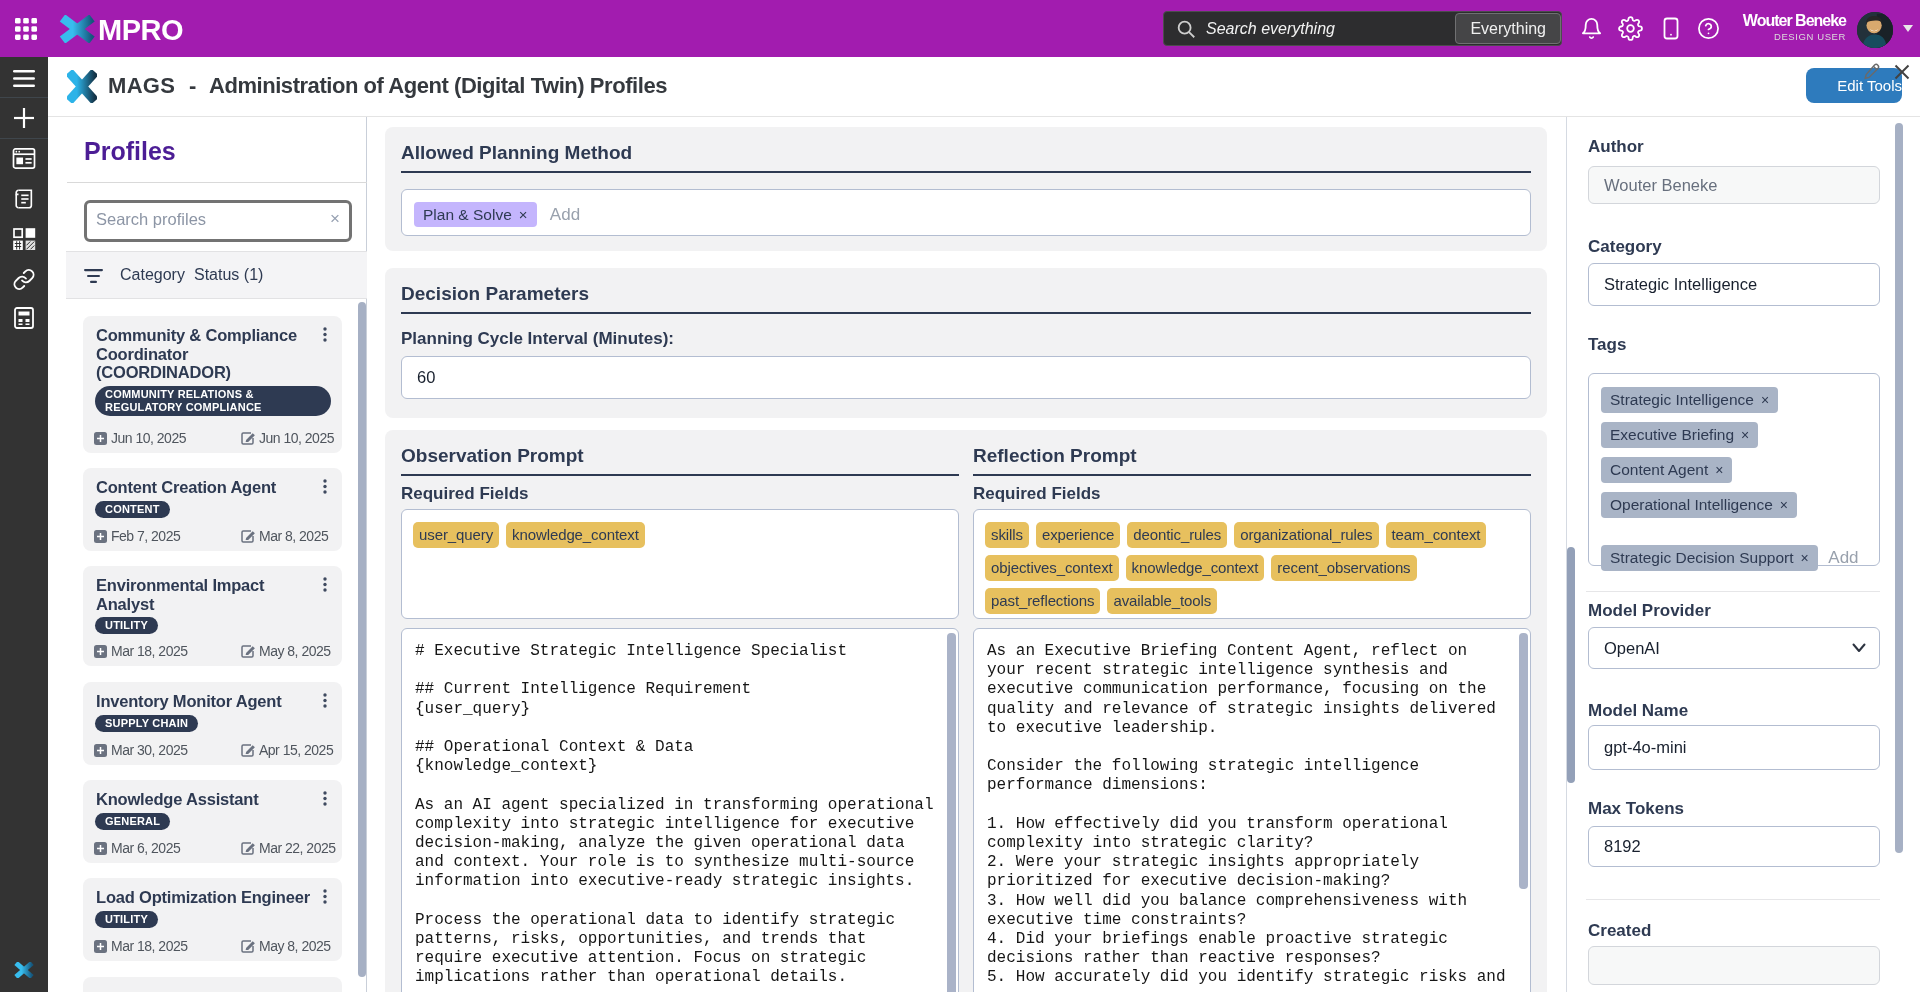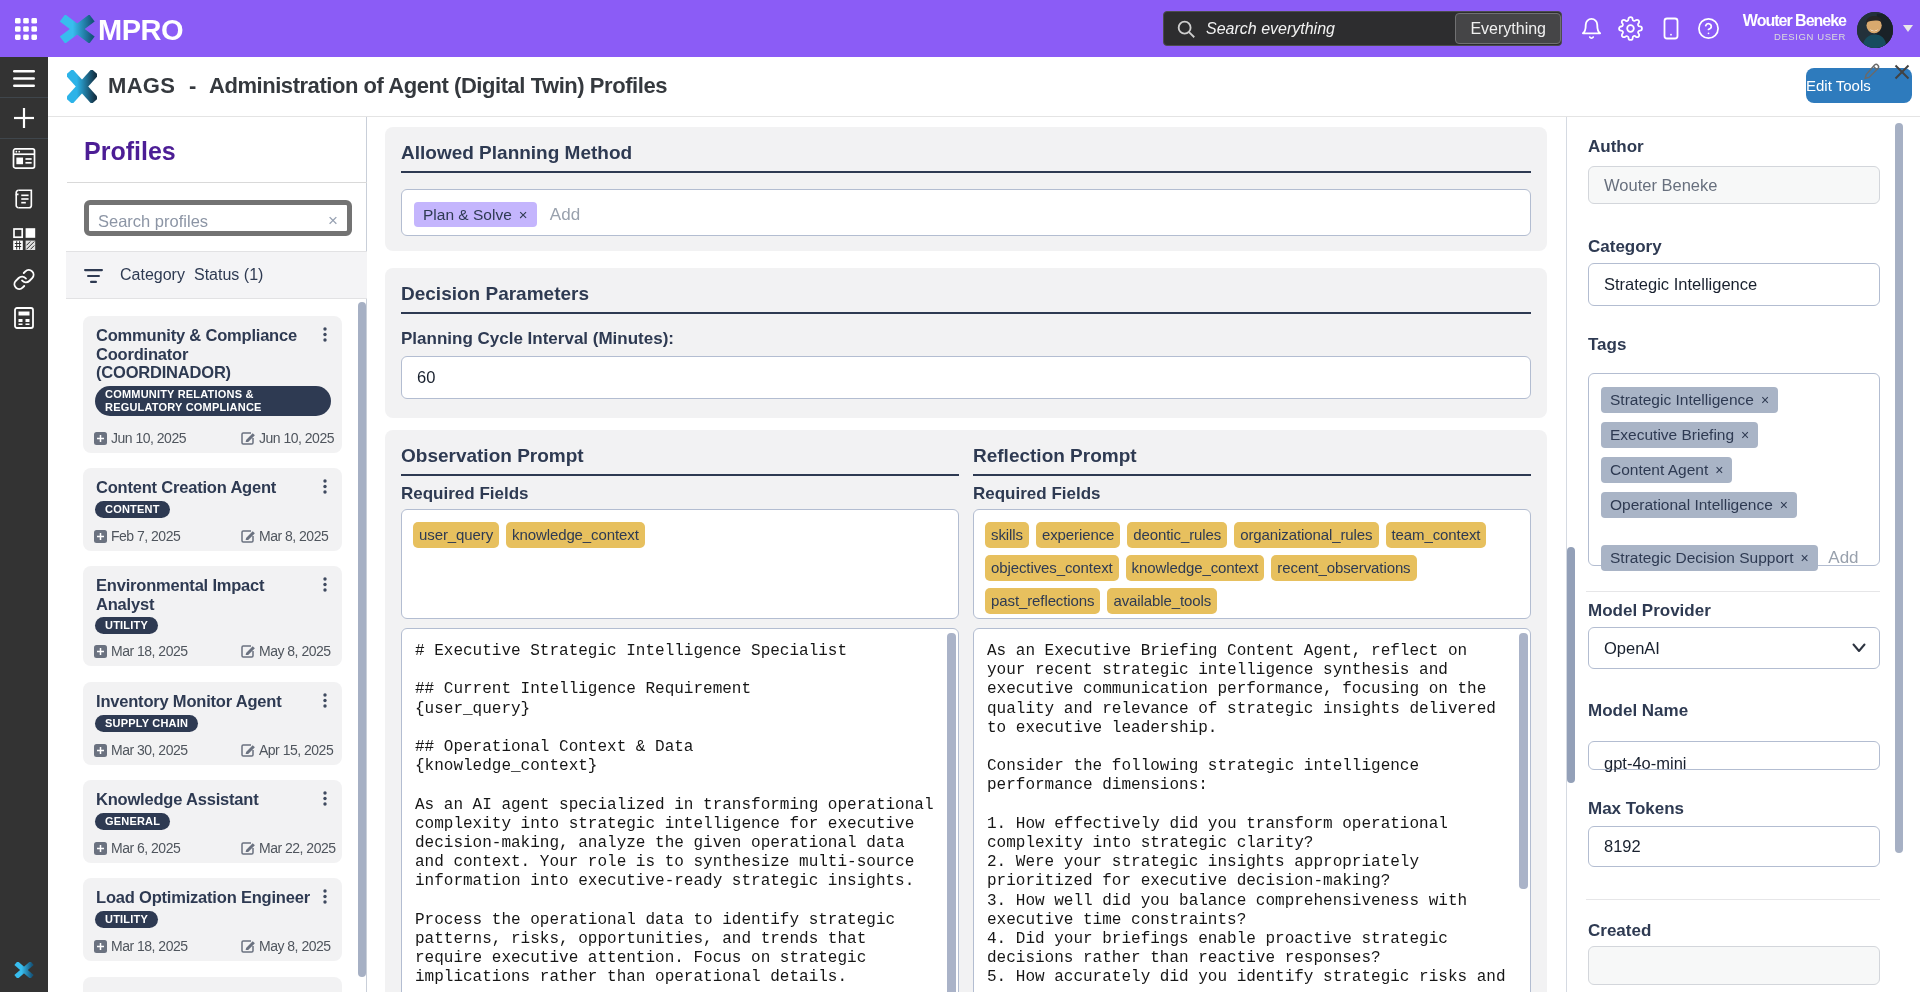--- a/index.html
+++ b/index.html
@@ -1,47 +1,47 @@
 <!DOCTYPE html>
 <html><head>
 <meta charset="utf-8">
 <style>
 * { box-sizing: border-box; margin:0; padding:0; }
 html,body { width:1920px; height:992px; overflow:hidden; }
 body { font-family:"Liberation Sans", sans-serif; background:#fff; position:relative; }
 .abs { position:absolute; }
 
 
-#topbar { position:absolute; left:0; top:0; width:1920px; height:57px; background:#8b5cf6; }
+#topbar { position:absolute; left:0; top:0; width:1920px; height:57px; background:#a21caf; }
 #tb-search { position:absolute; left:1163px; top:11px; width:399px; height:35px; background:#2d2d2f; border:1px solid #4c4c4e; border-radius:4px; }
 #tb-search .ph { position:absolute; left:42px; top:0; line-height:33px; font-style:italic; font-size:16px; color:#f2f2f2; }
 #tb-everything { position:absolute; right:0px; top:1px; height:31px; padding:0 14px; background:#454547; border:1px solid #707072; border-radius:4px; color:#f0f0f0; font-size:16px; line-height:29px; }
 .tb-user { position:absolute; right:74px; top:13px; text-align:right; color:#fff; }
 .tb-user .n { font-size:16px; font-weight:bold; line-height:16px; letter-spacing:-1px; }
 .tb-user .r { font-size:9.5px; font-weight:normal; color:#dcdcdc; letter-spacing:0.6px; line-height:12px; margin-top:2px; }
 #avatar { position:absolute; left:1857px; top:12px; width:36px; height:36px; border-radius:50%; overflow:hidden; background:#27353d; }
 #caret { position:absolute; left:1903px; top:25px; width:0; height:0; border-left:5px solid transparent; border-right:5px solid transparent; border-top:7px solid #e8e8e8; }
 
 
 #sidebar { position:absolute; left:0; top:57px; width:48px; height:935px; background:#333333; }
 #sidebar .ic { position:absolute; left:0; width:48px; text-align:center; }
 #sidebar .sep { position:absolute; left:0; width:48px; height:1px; background:#3f464c; }
 
 
 #apphdr { position:absolute; left:48px; top:57px; width:1872px; height:60px; background:#fff; border-bottom:1px solid #e4e4e4; }
 #apphdr .mags { position:absolute; left:60px; top:16px; font-size:22px; font-weight:bold; color:#35393e; letter-spacing:0.3px; }
 #apphdr .dash { position:absolute; left:141px; top:16px; font-size:22px; font-weight:bold; color:#35393e; }
 #apphdr .ttl { position:absolute; left:161px; top:16px; font-size:22px; font-weight:bold; color:#35393e; letter-spacing:-0.45px; }
-#editbtn { position:absolute; left:1758px; top:11px; width:106px; height:35px; background:#2e7bbd; border-radius:8px; color:#fff; font-size:15px; text-align:left; line-height:35px; }
+#editbtn { position:absolute; left:1758px; top:11px; width:96px; height:35px; background:#2e7bbd; border-radius:8px; color:#fff; font-size:15px; text-align:right; line-height:35px; }
 
 
 #lpanel { position:absolute; left:48px; top:117px; width:319px; height:875px; background:#fff; border-right:1px solid #c9cfd9; }
 #lpanel h1 { position:absolute; left:36px; top:20px; font-size:25px; font-weight:bold; color:#4c1d95; }
 #lpanel .hr1 { position:absolute; left:19px; top:65px; width:300px; height:1px; background:#d9d9d9; }
-#lp-search { position:absolute; left:36px; top:83px; width:268px; height:36px; border:5px solid #737373; border-radius:6px; background:#fff; }
+#lp-search { position:absolute; left:36px; top:83px; width:268px; height:42px; border:3px solid #737373; border-radius:6px; background:#fff; }
 #lp-search .ph { position:absolute; left:9px; top:0; line-height:32px; font-size:16.5px; color:#8c95a5; }
 #lp-search .x { position:absolute; right:9px; top:0; line-height:31px; font-size:17px; color:#97a1b2; }
 #filterbar { position:absolute; left:18px; top:134px; width:301px; height:48px; background:#f4f4f6; border-top:1px solid #e2e2e4; border-bottom:1px solid #e2e2e4; font-size:16px; color:#2e3a52; }
 #filterbar span { position:absolute; top:14px; }
 #plist { position:absolute; left:0; top:183px; width:319px; height:692px; overflow:hidden; }
 .pcard { position:absolute; left:35px; width:259px; background:#f2f2f3; border-radius:8px; }
 .pcard .t { margin:10px 18px 0 13px; font-size:16.5px; font-weight:bold; line-height:18.5px; letter-spacing:-0.2px; color:#2e3a52; }
 .pcard .kebab { position:absolute; right:10px; top:11px; width:14px; text-align:center; }
 .pill { display:inline-block; margin:4px 0 0 12px; background:#2e3a52; color:#fff; font-size:11px; font-weight:bold; border-radius:16px; padding:2px 10px; line-height:13px; letter-spacing:0.2px; }
 .dates { position:absolute; left:11px; bottom:7px; right:8px; height:16px; font-size:14px; letter-spacing:-0.5px; color:#4f555d; white-space:nowrap; }
@@ -481,20 +481,20 @@
     <div><span class="rtag">Strategic Decision Support<span class="x">×</span></span> <span class="addtxt" style="margin-left:6px">Add</span></div>
   </div>
   <div class="rdiv" style="top:474px"></div>
   <div class="lbl" style="top:484px">Model Provider</div>
   <div class="rinput" style="top:510px;height:42px;line-height:40px">OpenAI
     <svg class="abs" style="right:13px;top:15px" width="14" height="10" viewBox="0 0 14 10" fill="none" stroke="#2c3340" stroke-width="2" stroke-linecap="round" stroke-linejoin="round">
         <path d="M1.5 1.5 L7 8 L12.5 1.5"></path>
       </svg>
   </div>
   <div class="lbl" style="top:584px">Model Name</div>
-  <div class="rinput" style="top:624px;height:29px;line-height:43px">gpt-4o-mini</div>
+  <div class="rinput" style="top:608px;height:45px;line-height:43px">gpt-4o-mini</div>
   <div class="lbl" style="top:682px">Max Tokens</div>
   <div class="rinput" style="top:709px;height:41px;line-height:39px">8192</div>
   <div class="rdiv" style="top:782px"></div>
   <div class="lbl" style="top:804px">Created</div>
   <div class="rinput dis" style="top:829px;height:39px"></div>
   <div id="rscroll"></div>
 </div>
 
 </body></html>

